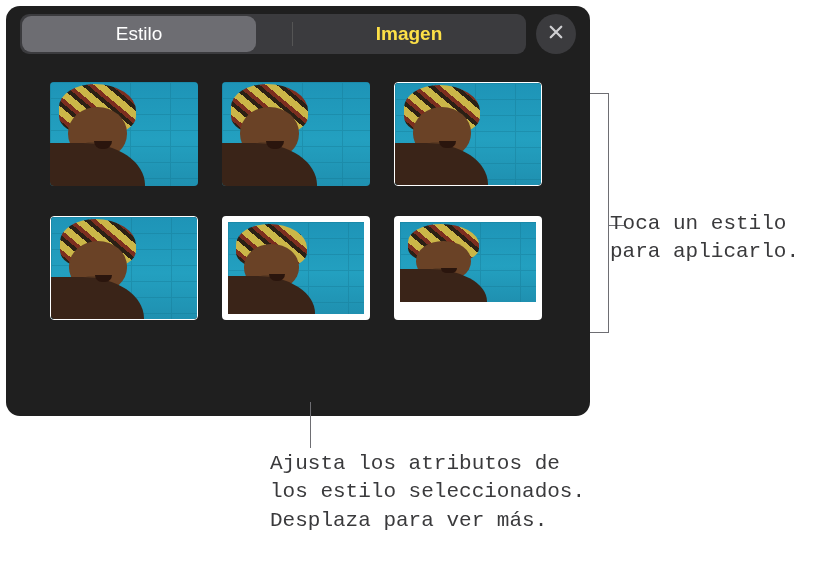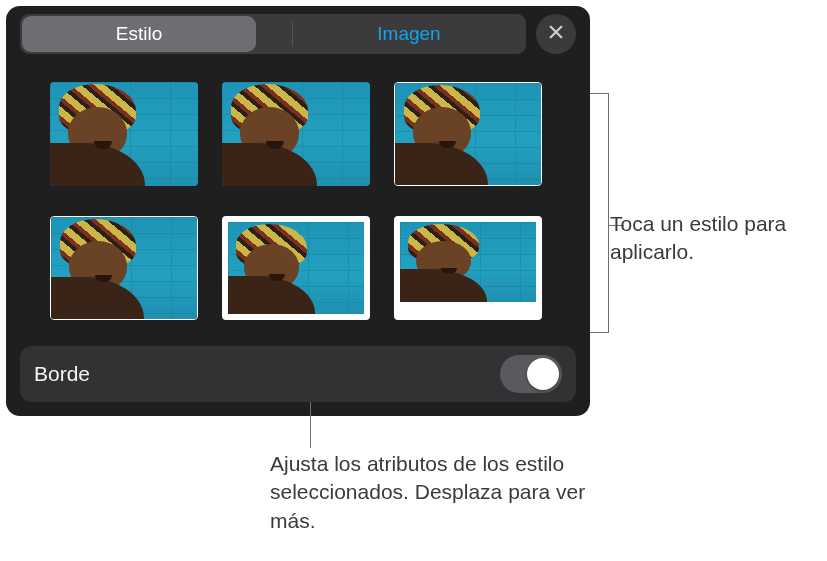--- a/index.html
+++ b/index.html
@@ -33,24 +33,25 @@
     border-radius: 9px;
     height: 40px;
     overflow: hidden;
     gap: 34px;
   }
   .seg-item {
     flex: 1;
     display: flex;
     align-items: center;
     justify-content: center;
-    color: #0ea5e9;
+    color: #fde047;
     font-size: 19px;
     position: relative;
     cursor: pointer;
+    font-weight: bold;
   }
   .seg-item.active {
     background: #6d6d72;
     border-radius: 9px;
     color: #fff;
     font-weight: 500;
     margin: 2px;
   }
   .seg-item.middle::before {
     content: "";
@@ -195,20 +196,21 @@
     box-shadow: 0 1px 3px rgba(0,0,0,0.4);
   }
   .switch:not(.on) .knob { right: 3px; } 
 
   
   .callout {
     position: absolute;
     font-size: 21px;
     color: #3a3a3c;
     line-height: 1.35;
+    font-family: Liberation Mono, monospace;
   }
   .callout-r {
     left: 610px;
     top: 210px;
     width: 210px;
   }
   .callout-b {
     left: 270px;
     top: 450px;
     width: 320px;
@@ -320,26 +322,20 @@
           <div class="bricks"></div>
           <div class="scarf"></div>
           <div class="head"></div>
           <div class="neck"></div>
           <div class="shoulder"></div>
           <div class="mouth"></div>
         </div>
     </div>
   </div>
 
-  <div class="row-item">
-    <span class="row-label">Borde</span>
-    <div class="switch">
-      <div class="knob"></div>
-    </div>
-  </div>
 
 </div>
 
 <div class="lead-r">
   <div class="v"></div>
     <div class="t"></div>
     <div class="b"></div>
     <div class="m"></div>
 </div>
 <div class="lead-b"></div>

